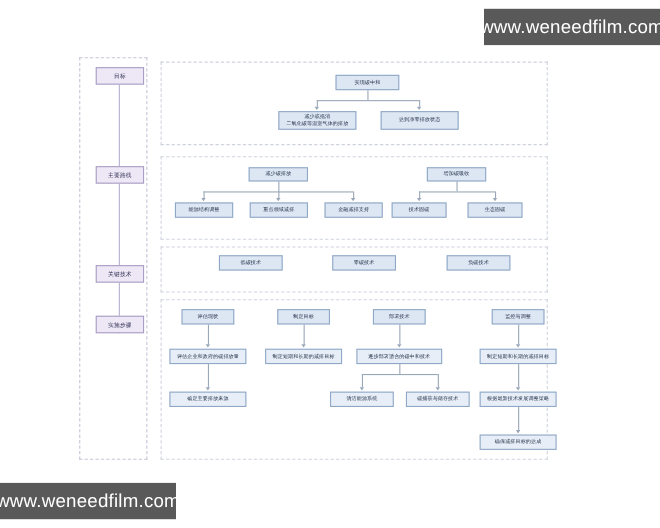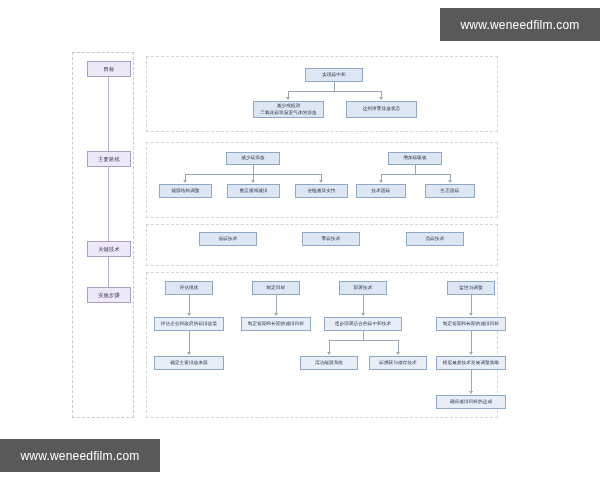--- a/index.html
+++ b/index.html
@@ -8,21 +8,21 @@
     background:#ffffff;
     font-family:"Liberation Sans","DejaVu Sans",sans-serif;
     position:relative;overflow:hidden;
   }
 
   
   .wm{
     position:absolute;
     background:#595959;
     color:#ffffff;
-    font-size:12px;
+    font-size:17px;
     letter-spacing:.2px;
     display:flex;align-items:center;justify-content:center;
   }
   #wm-tr{right:0;top:8px;width:160px;height:33px;}
   #wm-bl{left:0;bottom:8px;width:160px;height:33px;}
 
   
   #canvas{position:absolute;left:0;top:0;width:600px;height:480px;}
 
   

